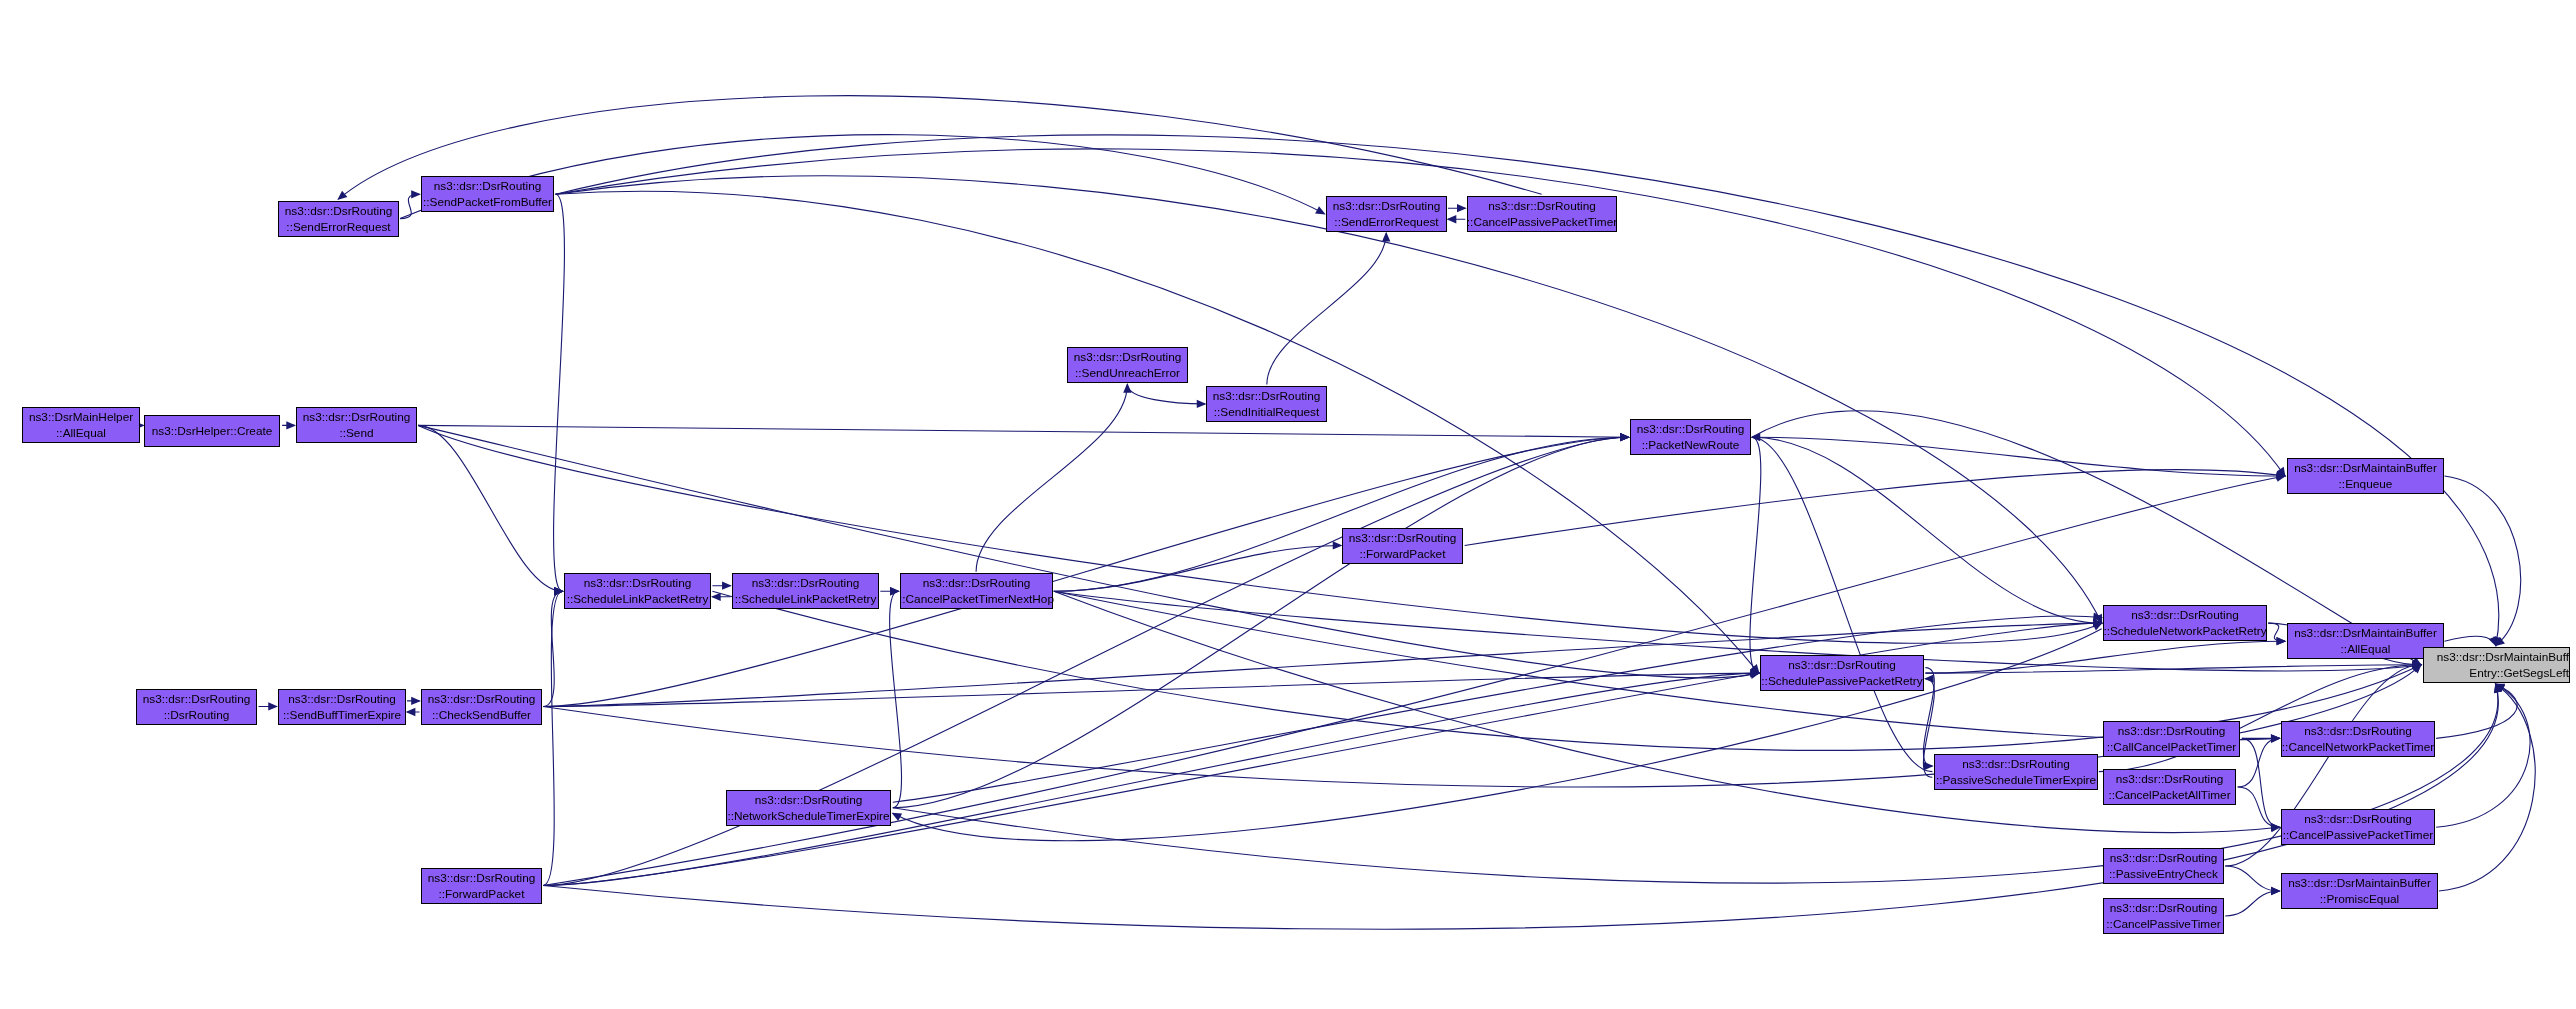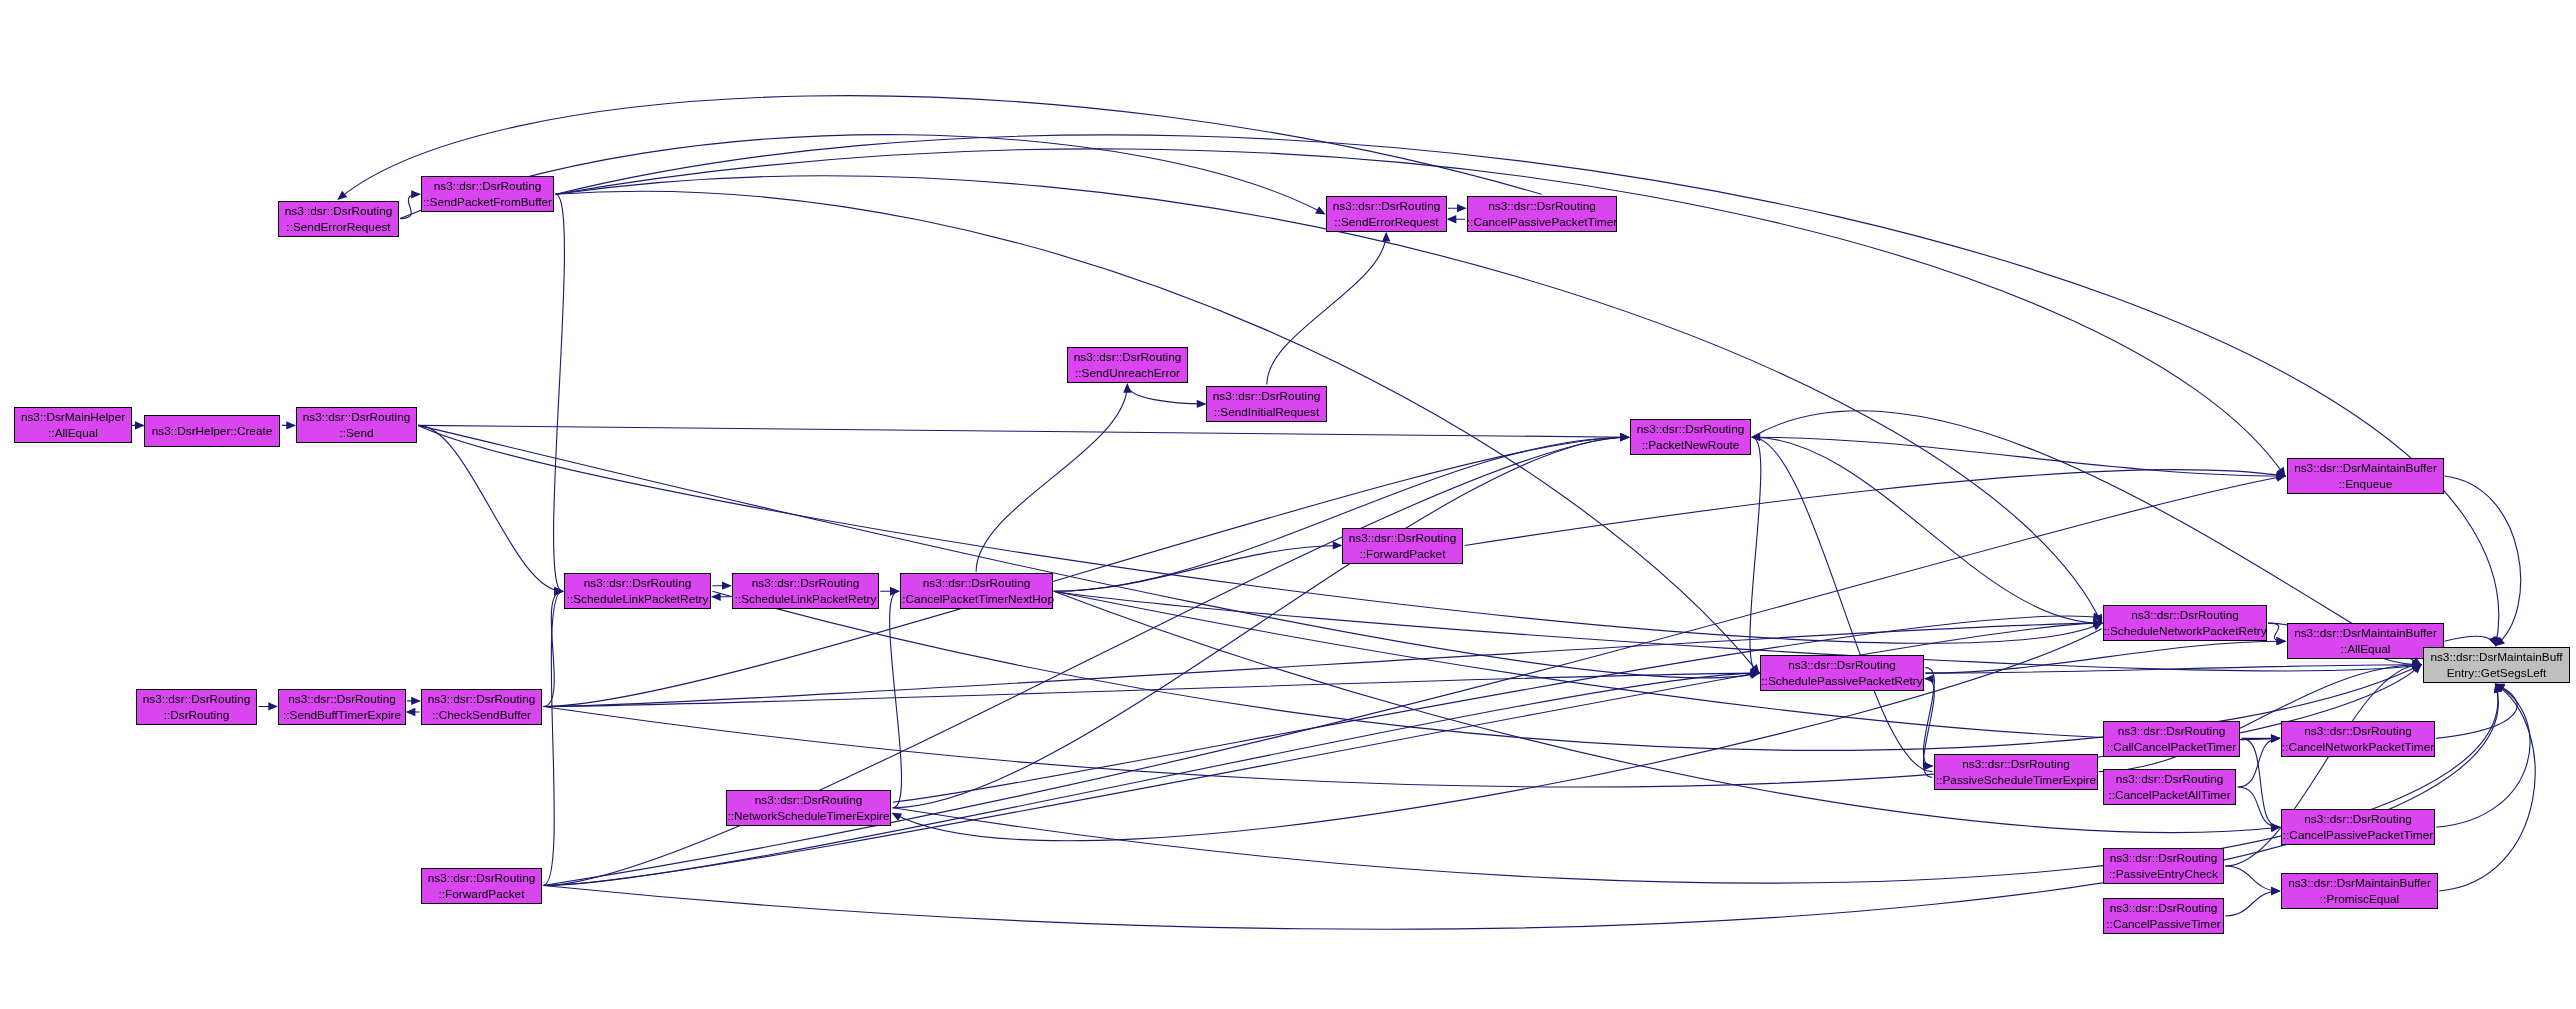--- a/index.html
+++ b/index.html
@@ -9,31 +9,31 @@
     background:#ffffff;
     font-family:"Liberation Sans", sans-serif;
     overflow:hidden;
   }
   #edges{position:absolute;left:0;top:0;width:2576px;height:1009px;}
   .edge{fill:none;stroke:#191970;stroke-width:1.6px;}
   .node{
     position:absolute;
     box-sizing:border-box;
     border:1.1px solid #000000;
-    background:#d946ef;
+    background:#8b5cf6;
     color:#000000;
     display:flex;flex-direction:column;
     align-items:center;justify-content:center;
     text-align:center;
     font-size:11.8px;line-height:16px;
     white-space:nowrap;
     z-index:2;
     cursor:pointer;
   }
-  .node.highlight{background:#bfbfbf;border-width:1.8px;cursor:default;}
+  .node.highlight{background:#bfbfbf;border-width:1.8px;cursor:default;align-items:flex-end;}
 </style>
 </head>
 <body>
 
 <div id="canvas">
   <svg id="edges" width="2576" height="1009" viewBox="0 0 3711 1454" xmlns="http://www.w3.org/2000/svg">
     <defs>
       <marker id="arrow" markerUnits="userSpaceOnUse" markerWidth="16" markerHeight="14" refX="13" refY="7" orient="auto">
         <path d="M1,1 L15,7 L1,13 z" fill="#191970"></path>
       </marker>
@@ -104,21 +104,21 @@
       <path class="edge" d="M782,1018 C1042,1018 2274,970 2534,970" marker-end="url(#arrow)"></path>
       <path class="edge" d="M782,1018 C1042,1018 2086,630 2346,630" marker-end="url(#arrow)"></path>
       <path class="edge" d="M782,1018 C2300,1240 3340,1100 3488,958" marker-end="url(#arrow)"></path>
       <path class="edge" d="M782,1276 C822,1276 770,852 810,852" marker-end="url(#arrow)"></path>
       <path class="edge" d="M782,1276 C1042,1276 2768,898 3028,898" marker-end="url(#arrow)"></path>
       <path class="edge" d="M782,1276 C1042,1276 2274,970 2534,970" marker-end="url(#arrow)"></path>
       <path class="edge" d="M782,1276 C1042,1276 2086,630 2346,630" marker-end="url(#arrow)"></path>
       <path class="edge" d="M782,1276 C1900,1100 2900,760 3292,686" marker-end="url(#arrow)"></path>
       <path class="edge" d="M782,1276 C2300,1430 3680,1290 3596,986" marker-end="url(#arrow)"></path>
     </svg>
-<div class="node" style="left: 14px; top: 407px; width: 118px; height: 36px;">
+<div class="node" style="left: 22px; top: 407px; width: 118px; height: 36px;">
       <span>ns3::DsrMainHelper</span>
       <span>::AllEqual</span>
     </div>
     <div class="node" style="left: 144px; top: 415px; width: 136px; height: 32px;">
       <span>ns3::DsrHelper::Create</span>
     </div>
     <div class="node" style="left: 296px; top: 407px; width: 121px; height: 36px;">
       <span>ns3::dsr::DsrRouting</span>
       <span>::Send</span>
     </div>

